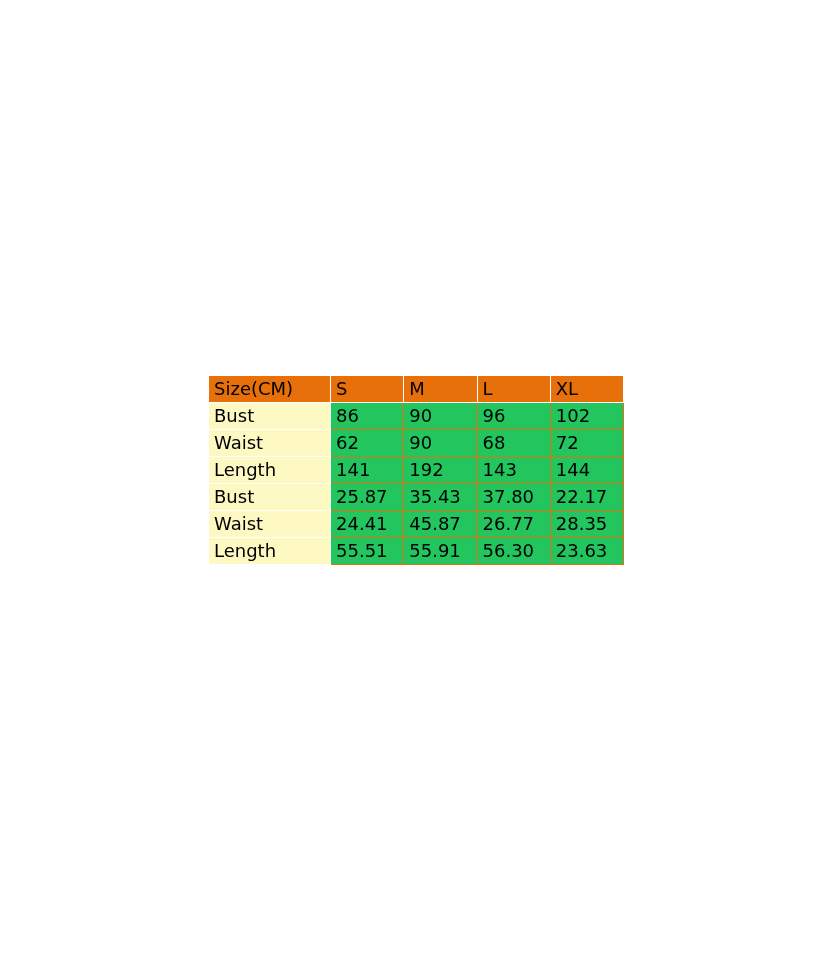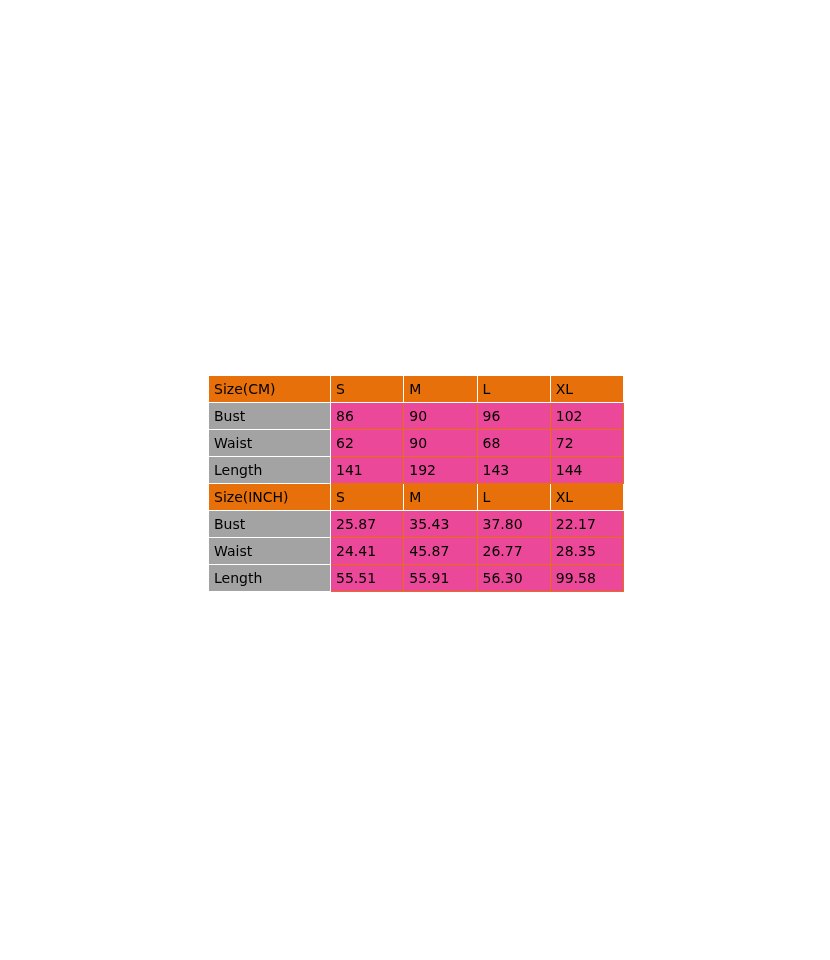--- a/index.html
+++ b/index.html
@@ -17,45 +17,45 @@
   #size-chart-wrapper {
     position: absolute;
     left: 208px;
     top: 375px;
     width: 415px;
   }
   table.size-chart {
     border-collapse: collapse;
     table-layout: fixed;
     width: 415px;
-    font-size: 14px;
+    font-size: 18px;
     color: #000000;
   }
   table.size-chart col.c-label { width: 122px; }
   table.size-chart col.c-val   { width: 73.25px; }
   table.size-chart td {
     border: 1px solid #ffffff;
     height: 26px;
     padding: 0 0 0 5px;
     vertical-align: middle;
     line-height: 26px;
     white-space: nowrap;
     overflow: hidden;
   }
   table.size-chart tr.header-row td {
     background: #e8700a;
     color: #000000;
     border-color: #ffffff;
   }
   table.size-chart td.label-cell {
-    background: #a3a3a3;
+    background: #fef9c3;
     color: #000000;
   }
   table.size-chart td.value-cell {
-    background: #ec4899;
+    background: #22c55e;
     color: #000000;
     border: 1px solid #e8700a;
   }
 </style>
 </head>
 <body>
 
 <div id="size-chart-wrapper">
   <table class="size-chart">
     <colgroup>
@@ -87,43 +87,36 @@
         <td class="value-cell">68</td>
         <td class="value-cell">72</td>
       </tr>
       <tr>
         <td class="label-cell">Length</td>
         <td class="value-cell">141</td>
         <td class="value-cell">192</td>
         <td class="value-cell">143</td>
         <td class="value-cell">144</td>
       </tr>
-      <tr class="header-row">
-        <td>Size(INCH)</td>
-        <td>S</td>
-        <td>M</td>
-        <td>L</td>
-        <td>XL</td>
-      </tr>
       <tr>
         <td class="label-cell">Bust</td>
         <td class="value-cell">25.87</td>
         <td class="value-cell">35.43</td>
         <td class="value-cell">37.80</td>
         <td class="value-cell">22.17</td>
       </tr>
       <tr>
         <td class="label-cell">Waist</td>
         <td class="value-cell">24.41</td>
         <td class="value-cell">45.87</td>
         <td class="value-cell">26.77</td>
         <td class="value-cell">28.35</td>
       </tr>
       <tr>
         <td class="label-cell">Length</td>
         <td class="value-cell">55.51</td>
         <td class="value-cell">55.91</td>
         <td class="value-cell">56.30</td>
-        <td class="value-cell">99.58</td>
+        <td class="value-cell">23.63</td>
       </tr>
     </tbody>
   </table>
 </div>
 
 </body></html>

